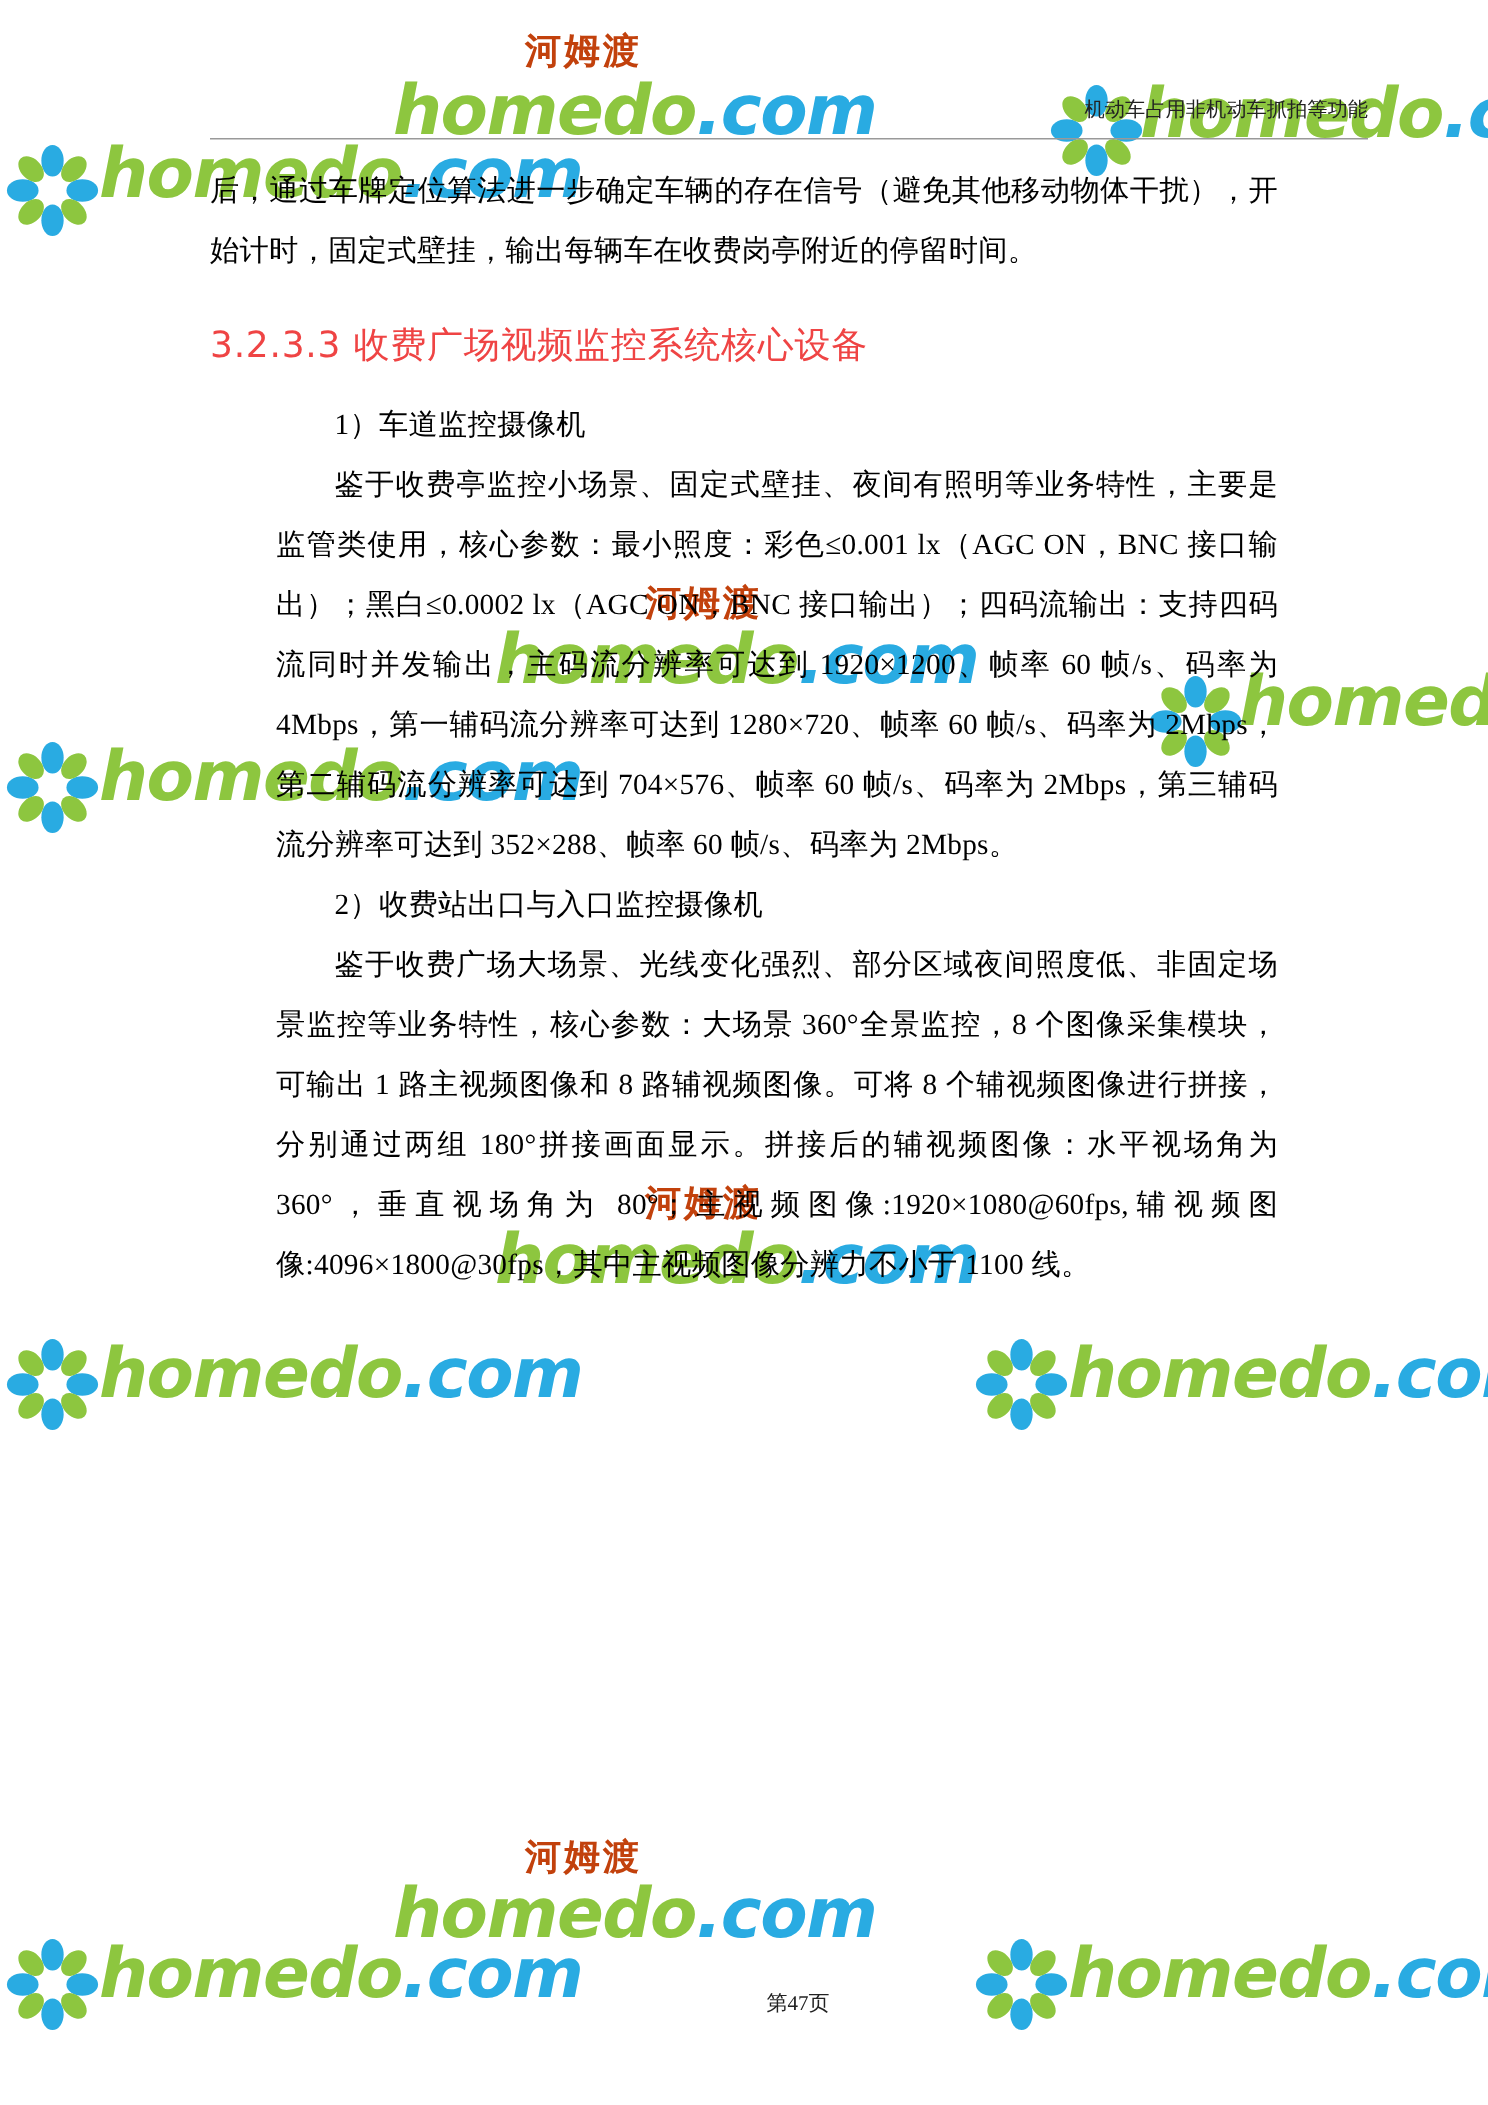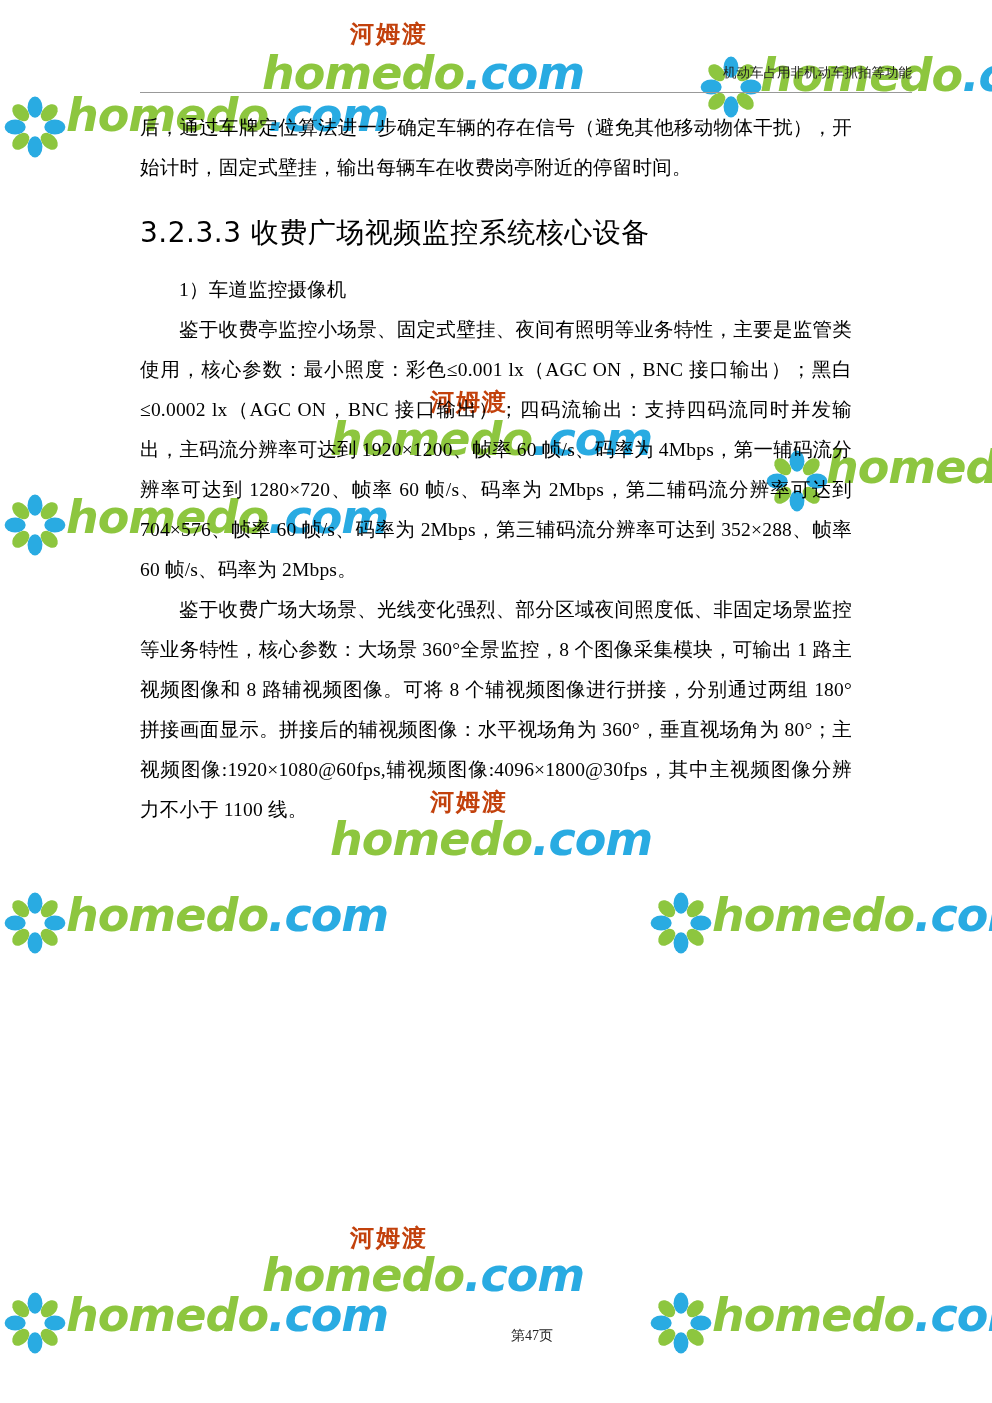--- a/index.html
+++ b/index.html
@@ -72,28 +72,28 @@
     width: 712px;
   }
   p.body {
     margin: 0 0 0 0;
     font-size: 19.5px;
     line-height: 40px;
     text-align: justify;
     text-justify: inter-ideograph;
     letter-spacing: 0.2px;
   }
-  p.indent { text-indent: 39px; }
+  p.indent { text-indent: 39px; margin-left: 44px; }
   h2.heading {
     font-family: "DejaVu Sans", sans-serif;
-    font-size: 28px;
+    font-size: 24px;
     font-weight: normal;
     margin: 26px 0 18px 0;
     letter-spacing: 0.5px;
-    color: #000000;
+    color: #ef4444;
   }
 
   
   .footer {
     position: absolute;
     bottom: 58px;
     left: 0;
     width: 992px;
     text-align: center;
     font-size: 14px;
@@ -262,20 +262,21 @@
 
   <div class="content">
 
     <p class="body">后，通过车牌定位算法进一步确定车辆的存在信号（避免其他移动物体干扰），开始计时，固定式壁挂，输出每辆车在收费岗亭附近的停留时间。</p>
 
     <h2 class="heading">3.2.3.3 收费广场视频监控系统核心设备</h2>
 
     <p class="body indent">1）车道监控摄像机</p>
     <p class="body indent">鉴于收费亭监控小场景、固定式壁挂、夜间有照明等业务特性，主要是监管类使用，核心参数：最小照度：彩色≤0.001 lx（AGC ON，BNC 接口输出）；黑白≤0.0002 lx（AGC ON，BNC 接口输出）；四码流输出：支持四码流同时并发输出，主码流分辨率可达到 1920×1200、帧率 60 帧/s、码率为 4Mbps，第一辅码流分辨率可达到 1280×720、帧率 60 帧/s、码率为 2Mbps，第二辅码流分辨率可达到 704×576、帧率 60 帧/s、码率为 2Mbps，第三辅码流分辨率可达到 352×288、帧率 60 帧/s、码率为 2Mbps。</p>
 
+    <p class="body indent">2）收费站出口与入口监控摄像机</p>
     <p class="body indent">鉴于收费广场大场景、光线变化强烈、部分区域夜间照度低、非固定场景监控等业务特性，核心参数：大场景 360°全景监控，8 个图像采集模块，可输出 1 路主视频图像和 8 路辅视频图像。可将 8 个辅视频图像进行拼接，分别通过两组 180°拼接画面显示。拼接后的辅视频图像：水平视场角为 360°，垂直视场角为 80°；主视频图像:1920×1080@60fps,辅视频图像:4096×1800@30fps，其中主视频图像分辨力不小于 1100 线。</p>
 
   </div>
 
   <div class="footer">
     <span>第47页</span>
   </div>
 
 </div>
 

